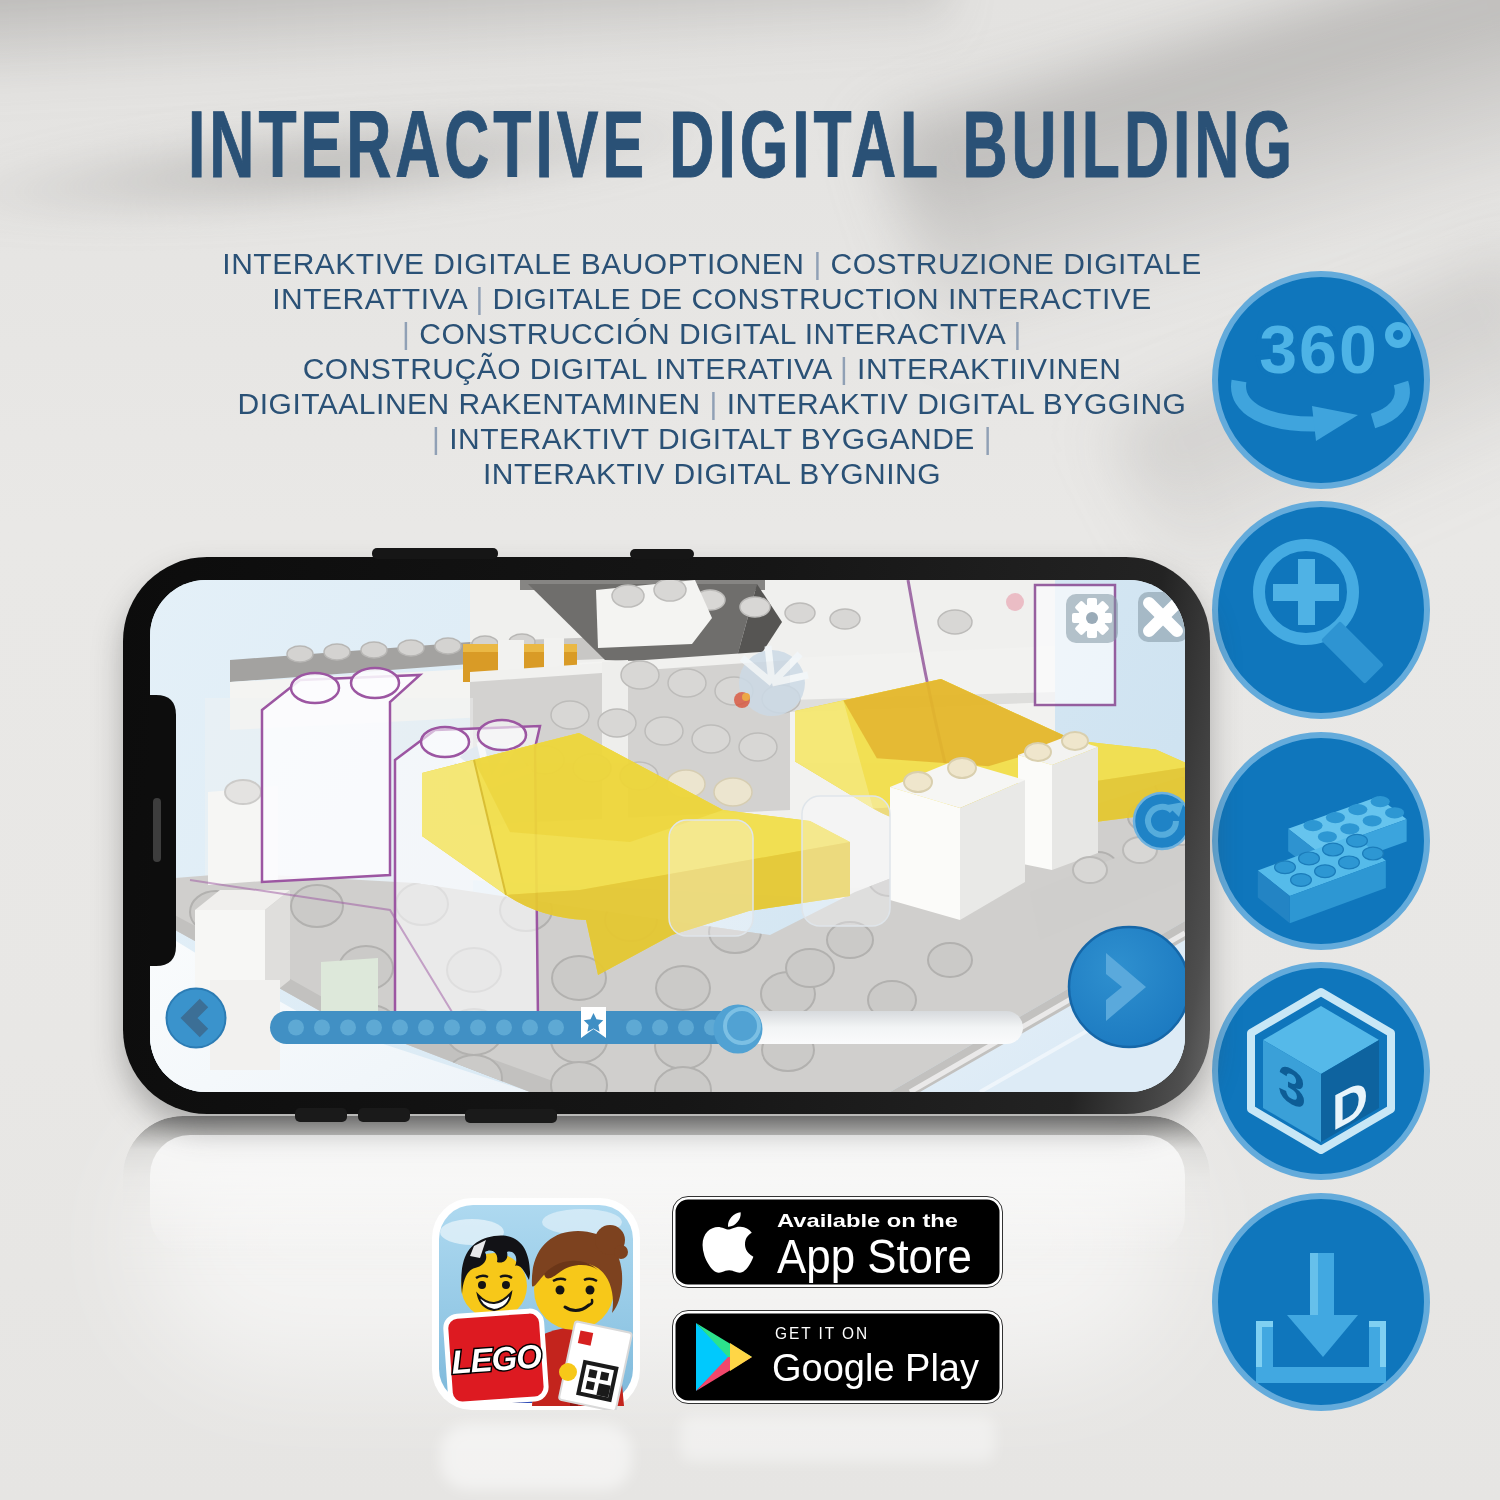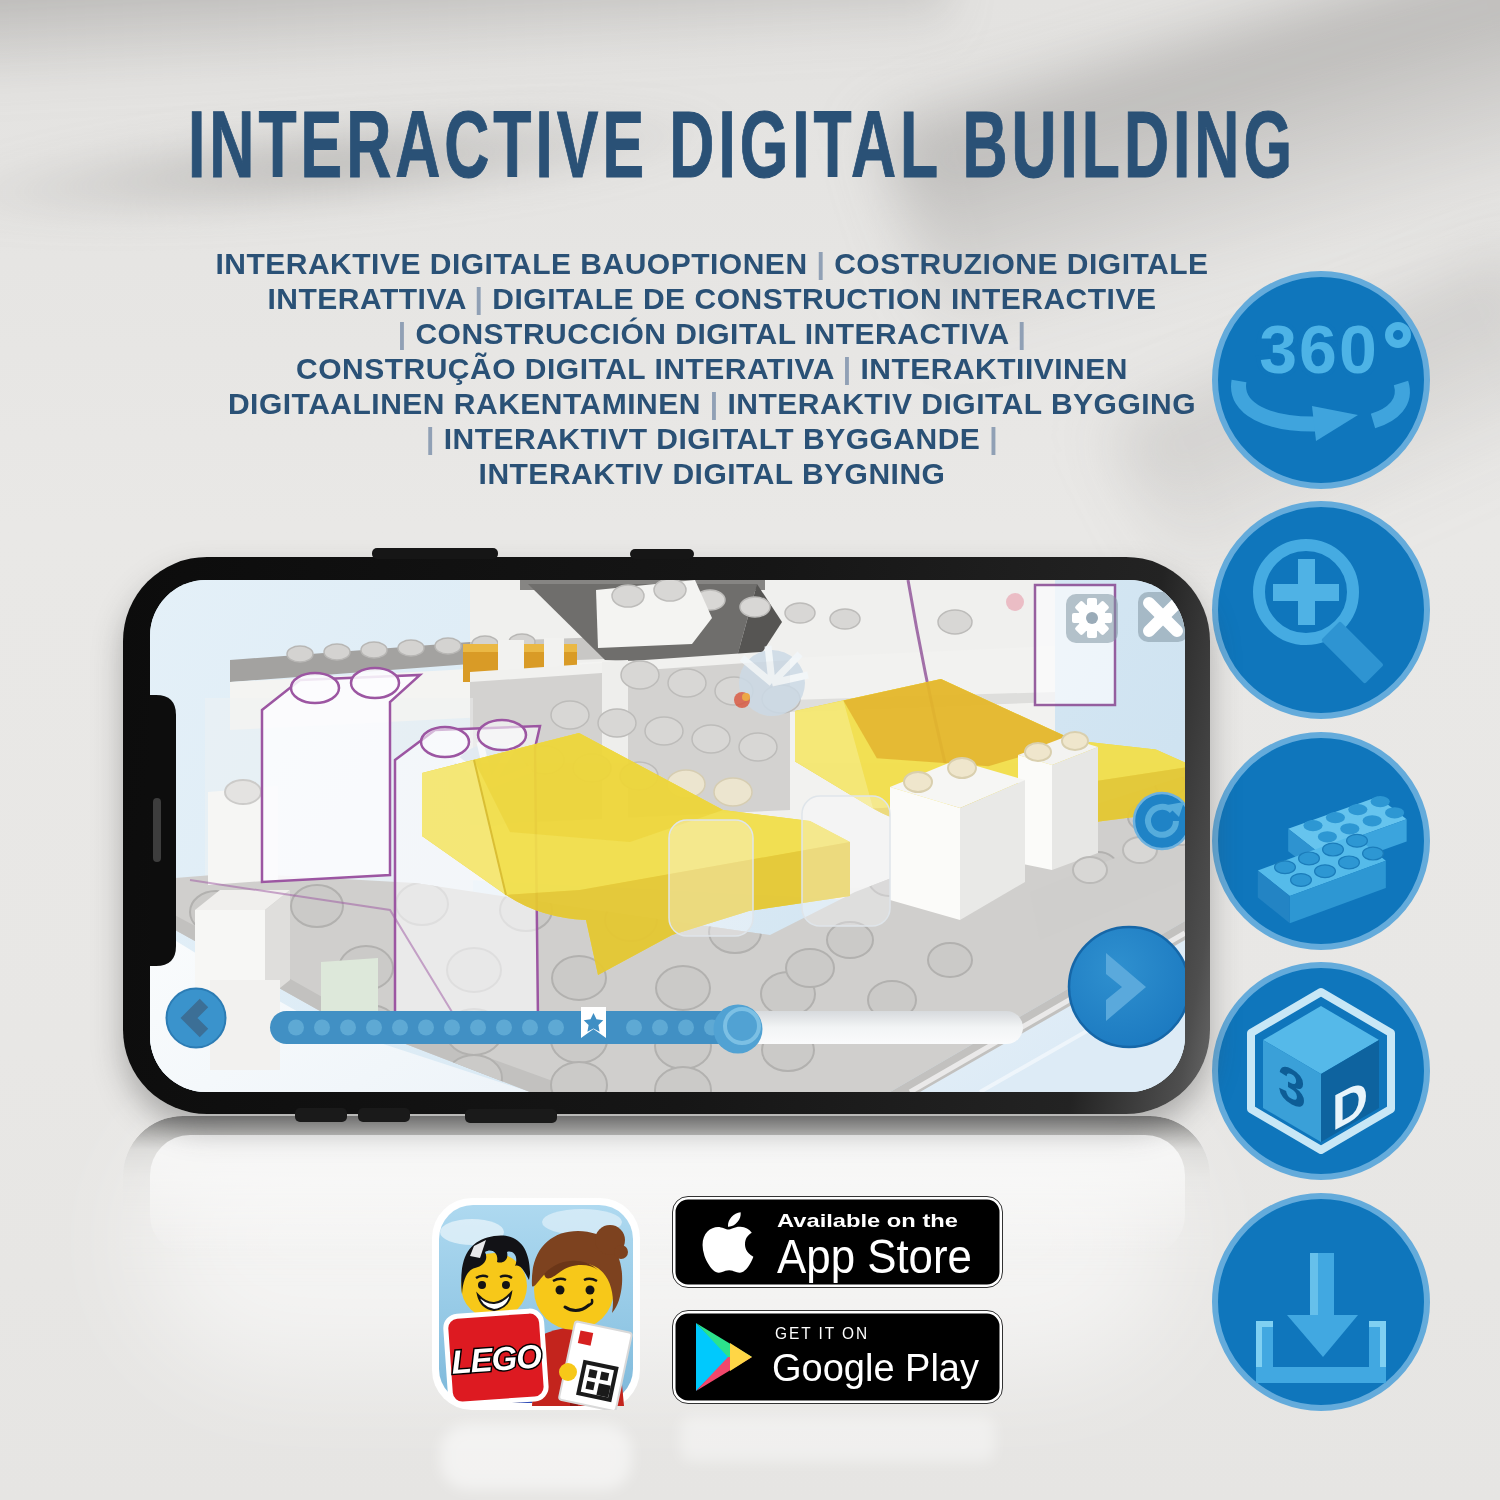--- a/index.html
+++ b/index.html
@@ -17,21 +17,21 @@
 <div class="abs" style="left:-80px;top:120px;width:820px;height:90px;transform:rotate(-5deg);background:radial-gradient(closest-side,rgba(125,123,120,0.42),rgba(125,123,120,0));filter:blur(18px);"></div>
 
 <div class="abs" style="left:900px;top:30px;width:700px;height:240px;transform:rotate(-16deg);background:linear-gradient(180deg,rgba(138,136,134,0.5),rgba(160,158,156,0));filter:blur(30px);"></div>
 
 <div class="abs" style="left:1130px;top:330px;width:450px;height:200px;transform:rotate(-24deg);background:linear-gradient(180deg,rgba(148,146,144,0.3),rgba(158,156,154,0));filter:blur(30px);"></div>
 
 <div class="abs" style="left:140px;top:1110px;width:1040px;height:260px;background:rgba(255,255,255,0.55);filter:blur(55px);border-radius:130px;"></div>
 
 <div id="title" class="abs" style="left:-200px;top:91px;width:1900px;text-align:center;font-weight:bold;font-size:94px;letter-spacing:6px;color:#2a5176;-webkit-text-stroke:1px #2a5176;white-space:nowrap;transform:translateX(-8px) scaleX(0.664);">INTERACTIVE DIGITAL BUILDING</div>
 
-<div id="subtitle" class="abs" style="left:0;top:246px;width:1424px;text-align:center;font-weight:bold;font-size:30px;line-height:35px;letter-spacing:0.5px;color:#2a5176;">
+<div id="subtitle" class="abs" style="left:0;top:246px;width:1424px;text-align:center;font-weight:normal;font-size:30px;line-height:35px;letter-spacing:0.5px;color:#2a5176;">
 INTERAKTIVE DIGITALE BAUOPTIONEN <span class="p">|</span> COSTRUZIONE DIGITALE<br>
 INTERATTIVA <span class="p">|</span> DIGITALE DE CONSTRUCTION INTERACTIVE<br>
 <span class="p">|</span> CONSTRUCCIÓN DIGITAL INTERACTIVA <span class="p">|</span><br>
 CONSTRUÇÃO DIGITAL INTERATIVA <span class="p">|</span> INTERAKTIIVINEN<br>
 DIGITAALINEN RAKENTAMINEN <span class="p">|</span> INTERAKTIV DIGITAL BYGGING<br>
 <span class="p">|</span> INTERAKTIVT DIGITALT BYGGANDE <span class="p">|</span><br>
 INTERAKTIV DIGITAL BYGNING
 </div>
 
 <svg class="abs" style="left:1206px;top:265px;" width="230" height="230" viewBox="0 0 230 230">

